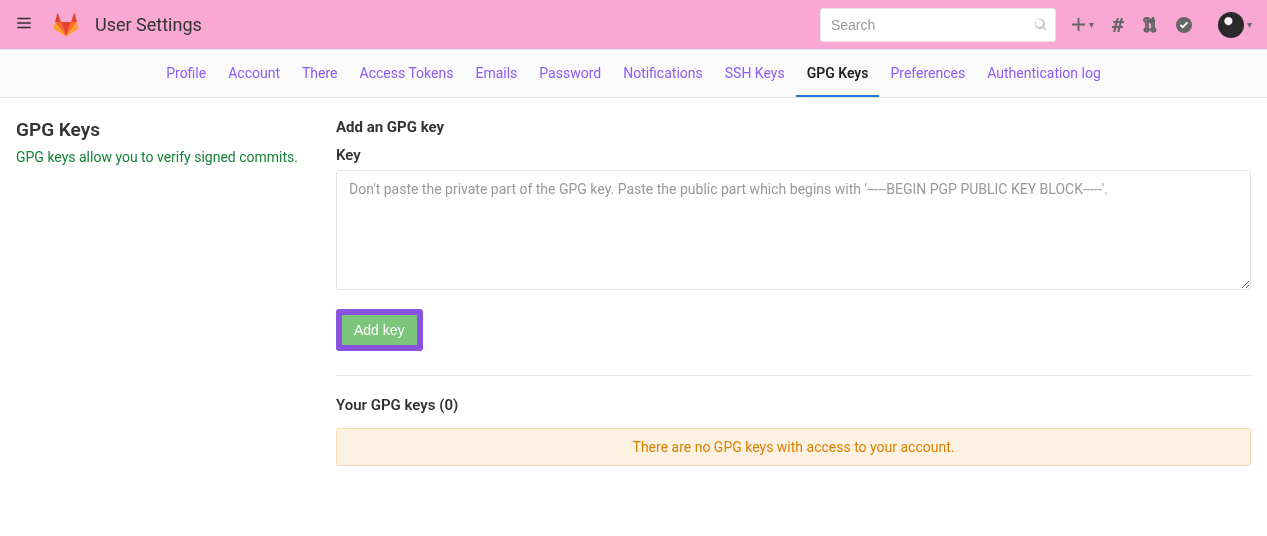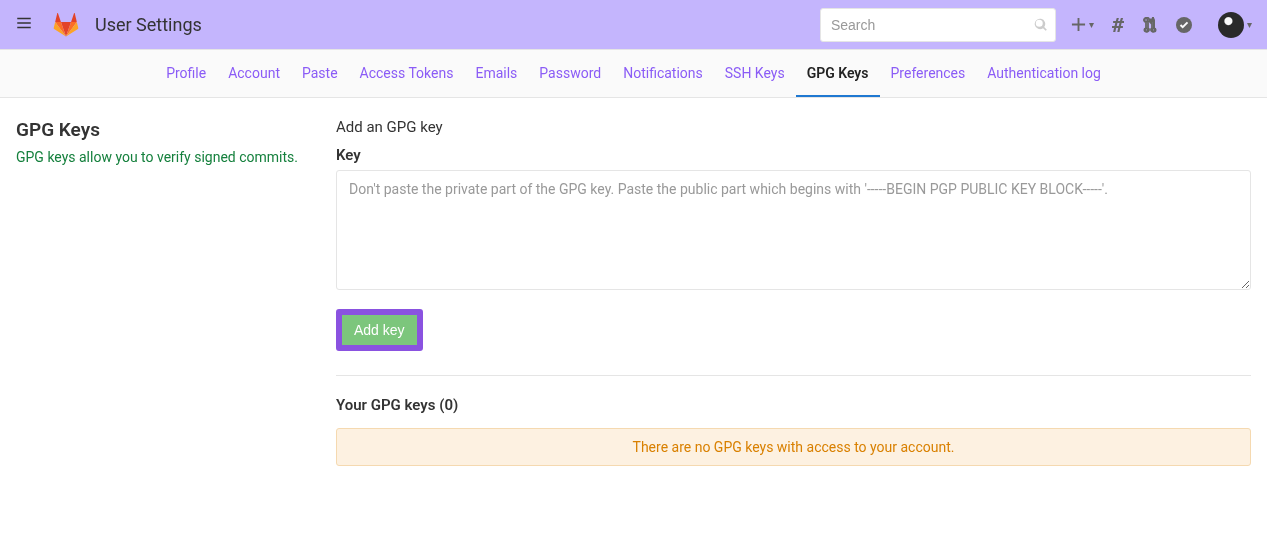--- a/index.html
+++ b/index.html
@@ -1,18 +1,18 @@
 <!DOCTYPE html>
 <html><head>
   <meta charset="utf-8">
   <style>
     * { margin: 0; padding: 0; box-sizing: border-box; }
     body { font-family: -apple-system, BlinkMacSystemFont, "Segoe UI", Roboto, "Helvetica Neue", Arial, sans-serif; font-size: 14px; color: #333; background: #fff; }
     
-    .topbar { display: flex; align-items: center; height: 50px; padding: 0 15px; background: #c4b5fd; border-bottom: 1px solid #e5e5e5; }
+    .topbar { display: flex; align-items: center; height: 50px; padding: 0 15px; background: #f9a8d4; border-bottom: 1px solid #e5e5e5; }
     .hamburger { cursor: pointer; padding: 5px 10px 5px 0; }
     .hamburger svg { width: 18px; height: 18px; fill: #333; }
     .logo { display: flex; align-items: center; margin: 0 10px; }
     .logo svg { width: 26px; height: 26px; }
     .page-title { font-size: 18px; color: #333; margin-left: 6px; font-weight: 400; }
     .topbar-spacer { flex: 1; }
     .search-wrap { position: relative; margin-right: 15px; }
     .search-wrap input { width: 236px; height: 34px; padding: 6px 30px 6px 10px; border: 1px solid #e5e5e5; border-radius: 3px; font-size: 14px; background: #fff; }
     .search-wrap input::placeholder { color: #999; }
     .search-wrap .s-icon { position: absolute; right: 8px; top: 50%; transform: translateY(-50%); width: 14px; height: 14px; pointer-events: none; }
@@ -30,21 +30,21 @@
     .subnav { display: flex; justify-content: center; background: #fafafa; border-bottom: 1px solid #e5e5e5; padding: 0 15px; }
     .subnav a { display: block; padding: 15px 11px 14px; color: #8b5cf6; text-decoration: none; font-size: 14px; border-bottom: 2px solid transparent; cursor: pointer; }
     .subnav a.active { color: #222; font-weight: 600; border-bottom-color: #1f78d1; }
     
     .content { display: flex; padding: 20px 16px; max-width: 1267px; }
     .side-desc { width: 320px; padding-right: 20px; }
     .side-desc h2 { font-size: 19px; font-weight: 600; color: #333; margin-bottom: 6px; }
     .side-desc p { color: #15803d; line-height: 1.5; }
     
     .main { flex: 1; }
-    .form-title { font-size: 15px; font-weight: 400; margin-bottom: 10px; }
+    .form-title { font-size: 15px; font-weight: 700; margin-bottom: 10px; }
     .field-label { font-size: 15px; font-weight: 600; margin-bottom: 6px; display: block; }
     .key-textarea { width: 100%; height: 120px; padding: 10px 12px; border: 1px solid #e5e5e5; border-radius: 3px; font-size: 14px; font-family: inherit; resize: vertical; }
     .key-textarea::placeholder { color: #999; }
     .btn-green { background: #5cb85c; color: #fff; border: 6px solid #6d28d9; border-radius: 3px; padding: 7px 12px; font-size: 14px; cursor: pointer; margin-top: 16px; opacity: 0.8; }
     
     .divider { border: 0; border-top: 1px solid #e5e5e5; margin: 24px 0 20px; }
     .keys-heading { font-size: 15px; font-weight: 600; margin-bottom: 14px; }
     .alert-warn { background: #fdf1e1; border: 1px solid #f5d9b0; color: #d98000; border-radius: 3px; padding: 10px; text-align: center; font-size: 14px; }
   </style>
 </head>
@@ -105,21 +105,21 @@
     <div class="avatar-group">
       <div class="avatar"></div>
       <span class="caret">▾</span>
     </div>
   </div>
 </div>
 
 <nav class="subnav">
   <a>Profile</a>
   <a>Account</a>
-  <a>Paste</a>
+  <a>There</a>
   <a>Access Tokens</a>
   <a>Emails</a>
   <a>Password</a>
   <a>Notifications</a>
   <a>SSH Keys</a>
   <a class="active">GPG Keys</a>
   <a>Preferences</a>
   <a>Authentication log</a>
 </nav>
 

